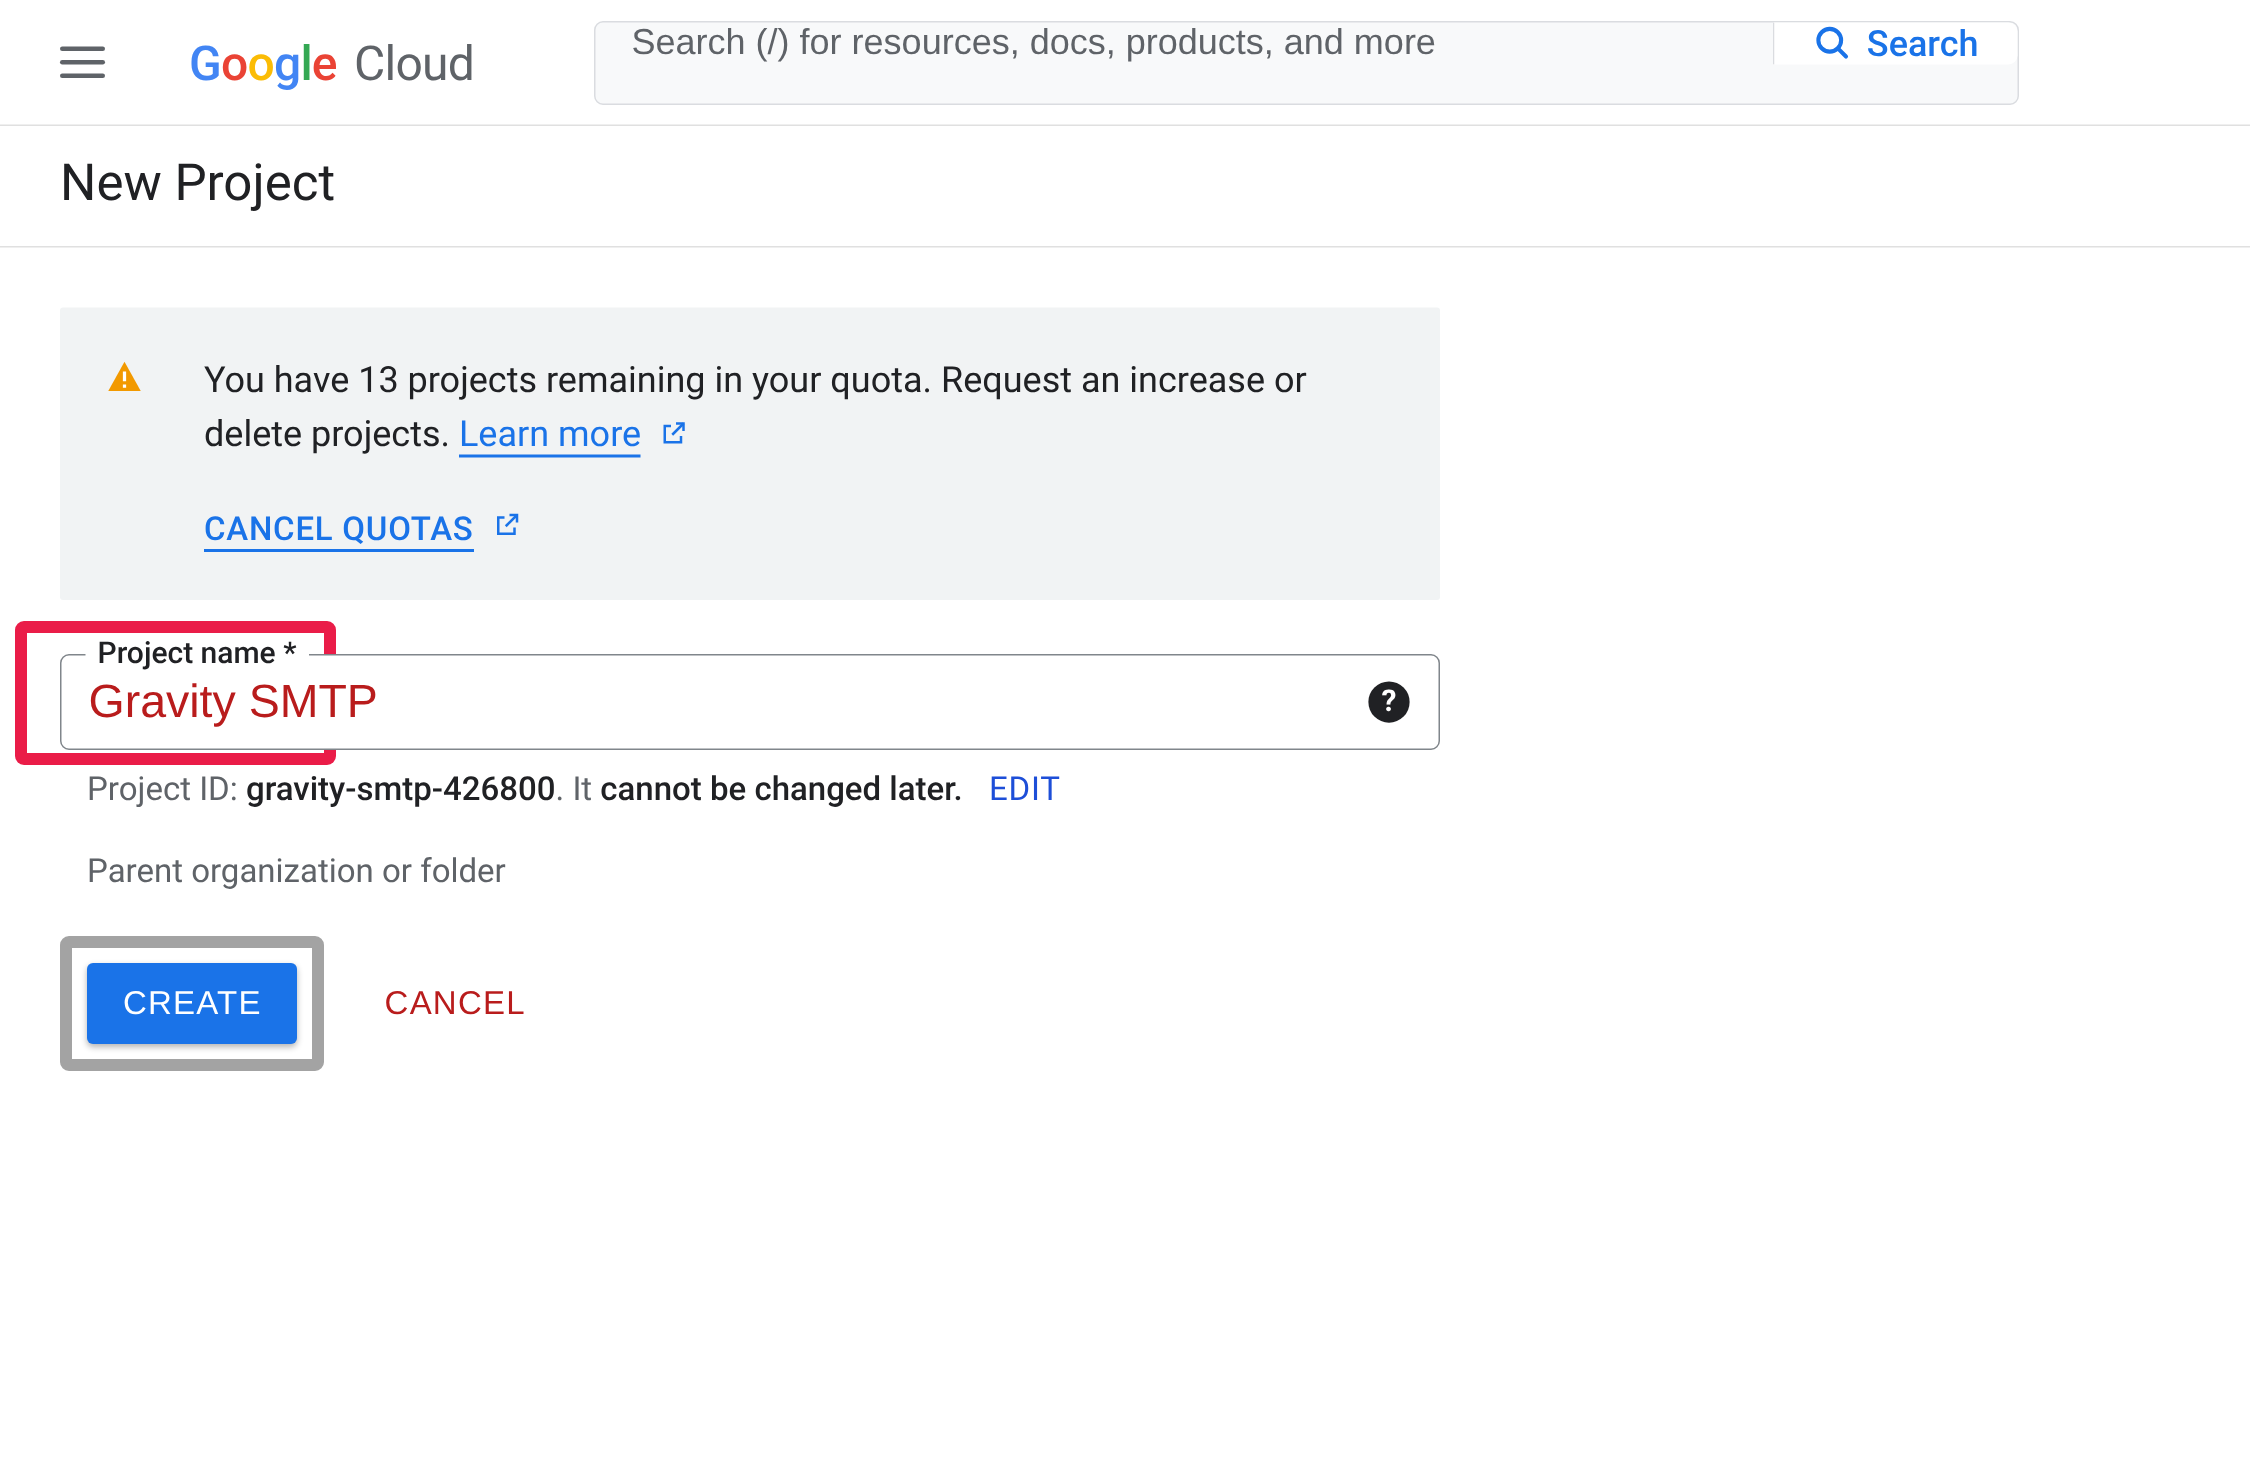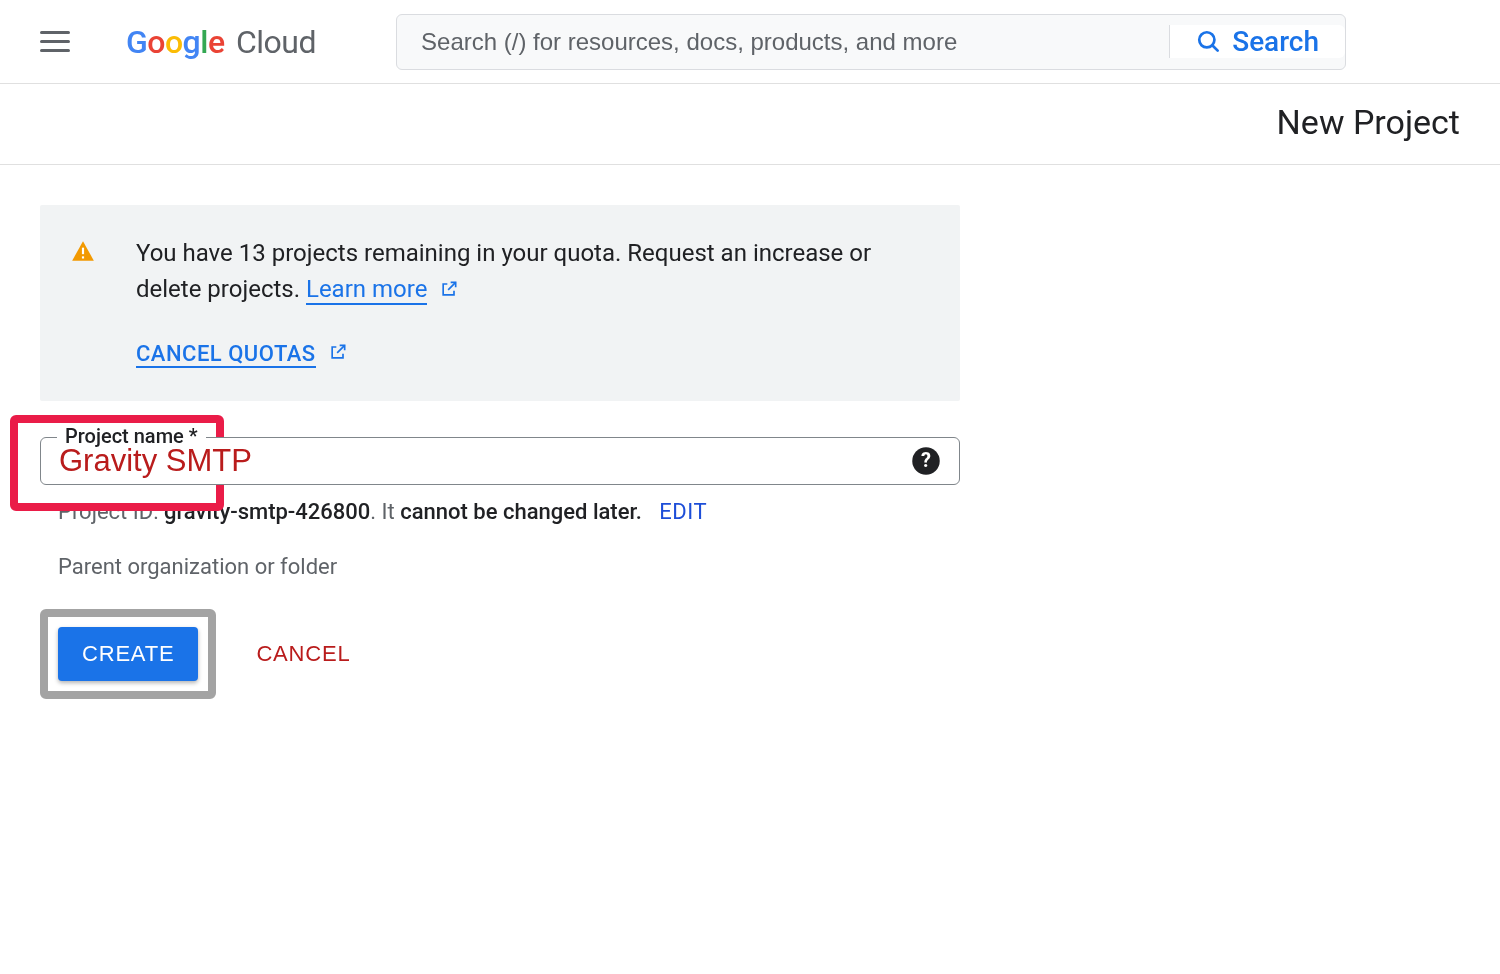--- a/index.html
+++ b/index.html
@@ -49,21 +49,21 @@
     .logo .g2 { color:#EA4335; font-weight:500;}
     .logo .g3 { color:#FBBC05; font-weight:500;}
     .logo .g4 { color:#4285F4; font-weight:500;}
     .logo .g5 { color:#34A853; font-weight:500;}
     .logo .g6 { color:#EA4335; font-weight:500;}
     .logo .cloud { color:#5f6368; font-weight:400; margin-left:4px;}
 
     .searchbar {
       flex: 0 0 950px;
       display: flex;
-      align-items: center;
+      align-items: flex-start;
       border: 1px solid #dadce0;
       border-radius: 6px;
       height: 56px;
       background: #f8f9fa;
       margin-left: 40px;
     }
     .searchbar input {
       flex: 1;
       border: none;
       background: transparent;
@@ -75,32 +75,31 @@
     .searchbar input::placeholder { color: #5f6368; }
     .search-btn {
       display: flex;
       align-items: center;
       gap: 10px;
       border-left: 1px solid #dadce0;
       padding: 0 26px;
       background: #fff;
       cursor: pointer;
       color: #1a73e8;
-      font-size: 28px;
+      font-size: 24px;
       font-weight: 500;
       border-top-right-radius: 6px;
       border-bottom-right-radius: 6px;
     }
     .search-btn svg { width: 26px; height: 26px; stroke:#1a73e8; }
 
     
     .page-title-row {
       padding: 18px 40px 22px 40px;
       border-bottom: 1px solid #e0e0e0;
-      text-align: right;
     }
     .page-title {
       font-size: 34px;
       font-weight: 400;
       color: #202124;
     }
 
     
     .content {
       padding: 40px 40px;
@@ -144,21 +143,21 @@
 
     
     .field-wrap {
       position: relative;
       margin-bottom: 14px;
     }
     .field {
       position: relative;
       border: 1px solid #80868b;
       border-radius: 6px;
-      height: 48px;
+      height: 64px;
       display: flex;
       align-items: center;
       padding: 0 18px;
       background:#fff;
     }
     .field-label {
       position: absolute;
       top: -14px;
       left: 16px;
       background: #fff;

